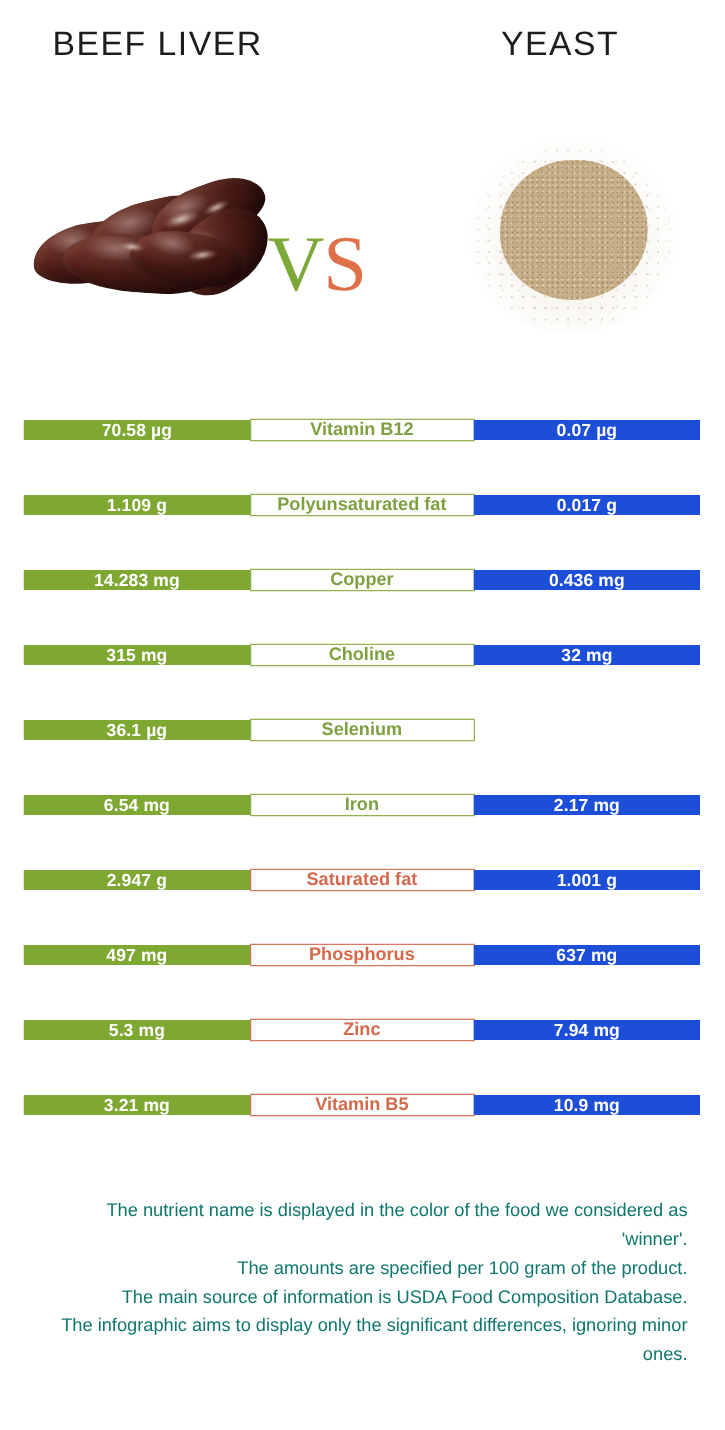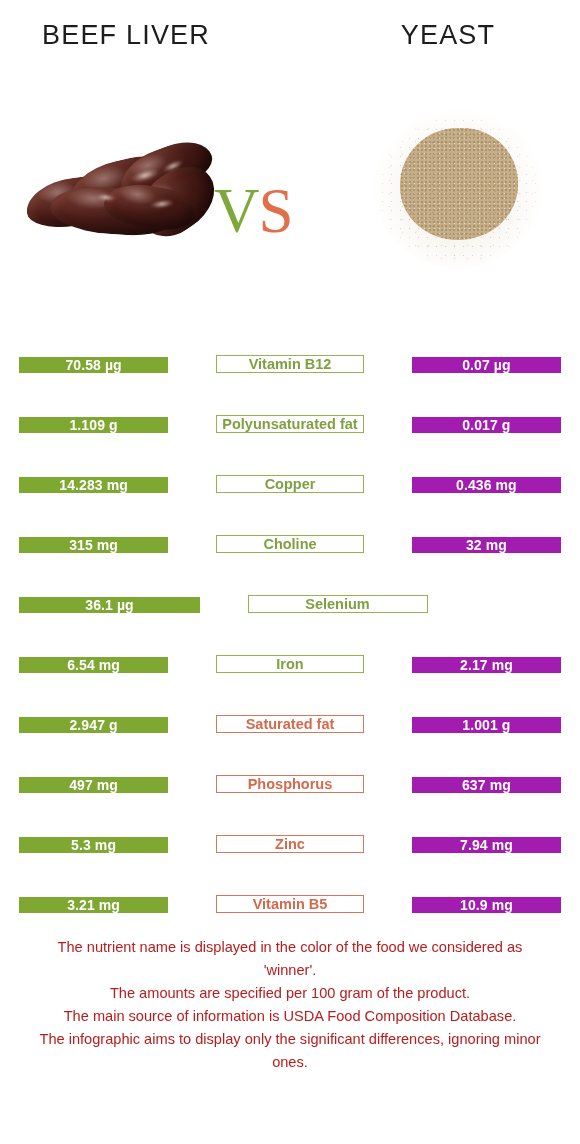--- a/index.html
+++ b/index.html
@@ -157,35 +157,34 @@
     position: absolute;
     left: 19px;
     top: 314px;
     width: 542px;
   }
   .row {
     position: relative;
     height: 59px;
     margin-bottom: 1px;
     display: flex;
-    align-items: flex-end;
-    gap: 48px;
+    align-items: center;
   }
   .cell-left, .cell-right {
     width: 181px;
     display: flex;
     align-items: center;
     justify-content: center;
     color: #ffffff;
     font-size: 14px;
     font-weight: 600;
     letter-spacing: 0.1px;
   }
   .cell-left  { background: #7FA833; }
-  .cell-right { background: #a21caf; }
+  .cell-right { background: #1d4ed8; }
   .cell-mid {
     width: 180px;
     display: flex;
     align-items: center;
     justify-content: center;
     background: #ffffff;
     font-size: 14.5px;
     font-weight: 600;
     box-sizing: border-box;
     border-top: 1px solid transparent;
@@ -200,26 +199,26 @@
   }
   .row.win-right .cell-mid {
     color: #D4694C;
     border-color: #d4785c;
   }
 
   
   .footnote {
     position: absolute;
     left: 30px;
-    top: 936px;
+    top: 958px;
     width: 520px;
-    text-align: center;
+    text-align: right;
     font-size: 14.6px;
     line-height: 23px;
-    color: #b91c1c;
+    color: #0f766e;
     font-weight: 400;
   }
   .footnote p { margin: 0; }
 </style>
 </head>
 <body>
 
 <div class="header">
   <div class="title title-right">YEAST</div>
   <div class="title title-left">BEEF LIVER</div>

